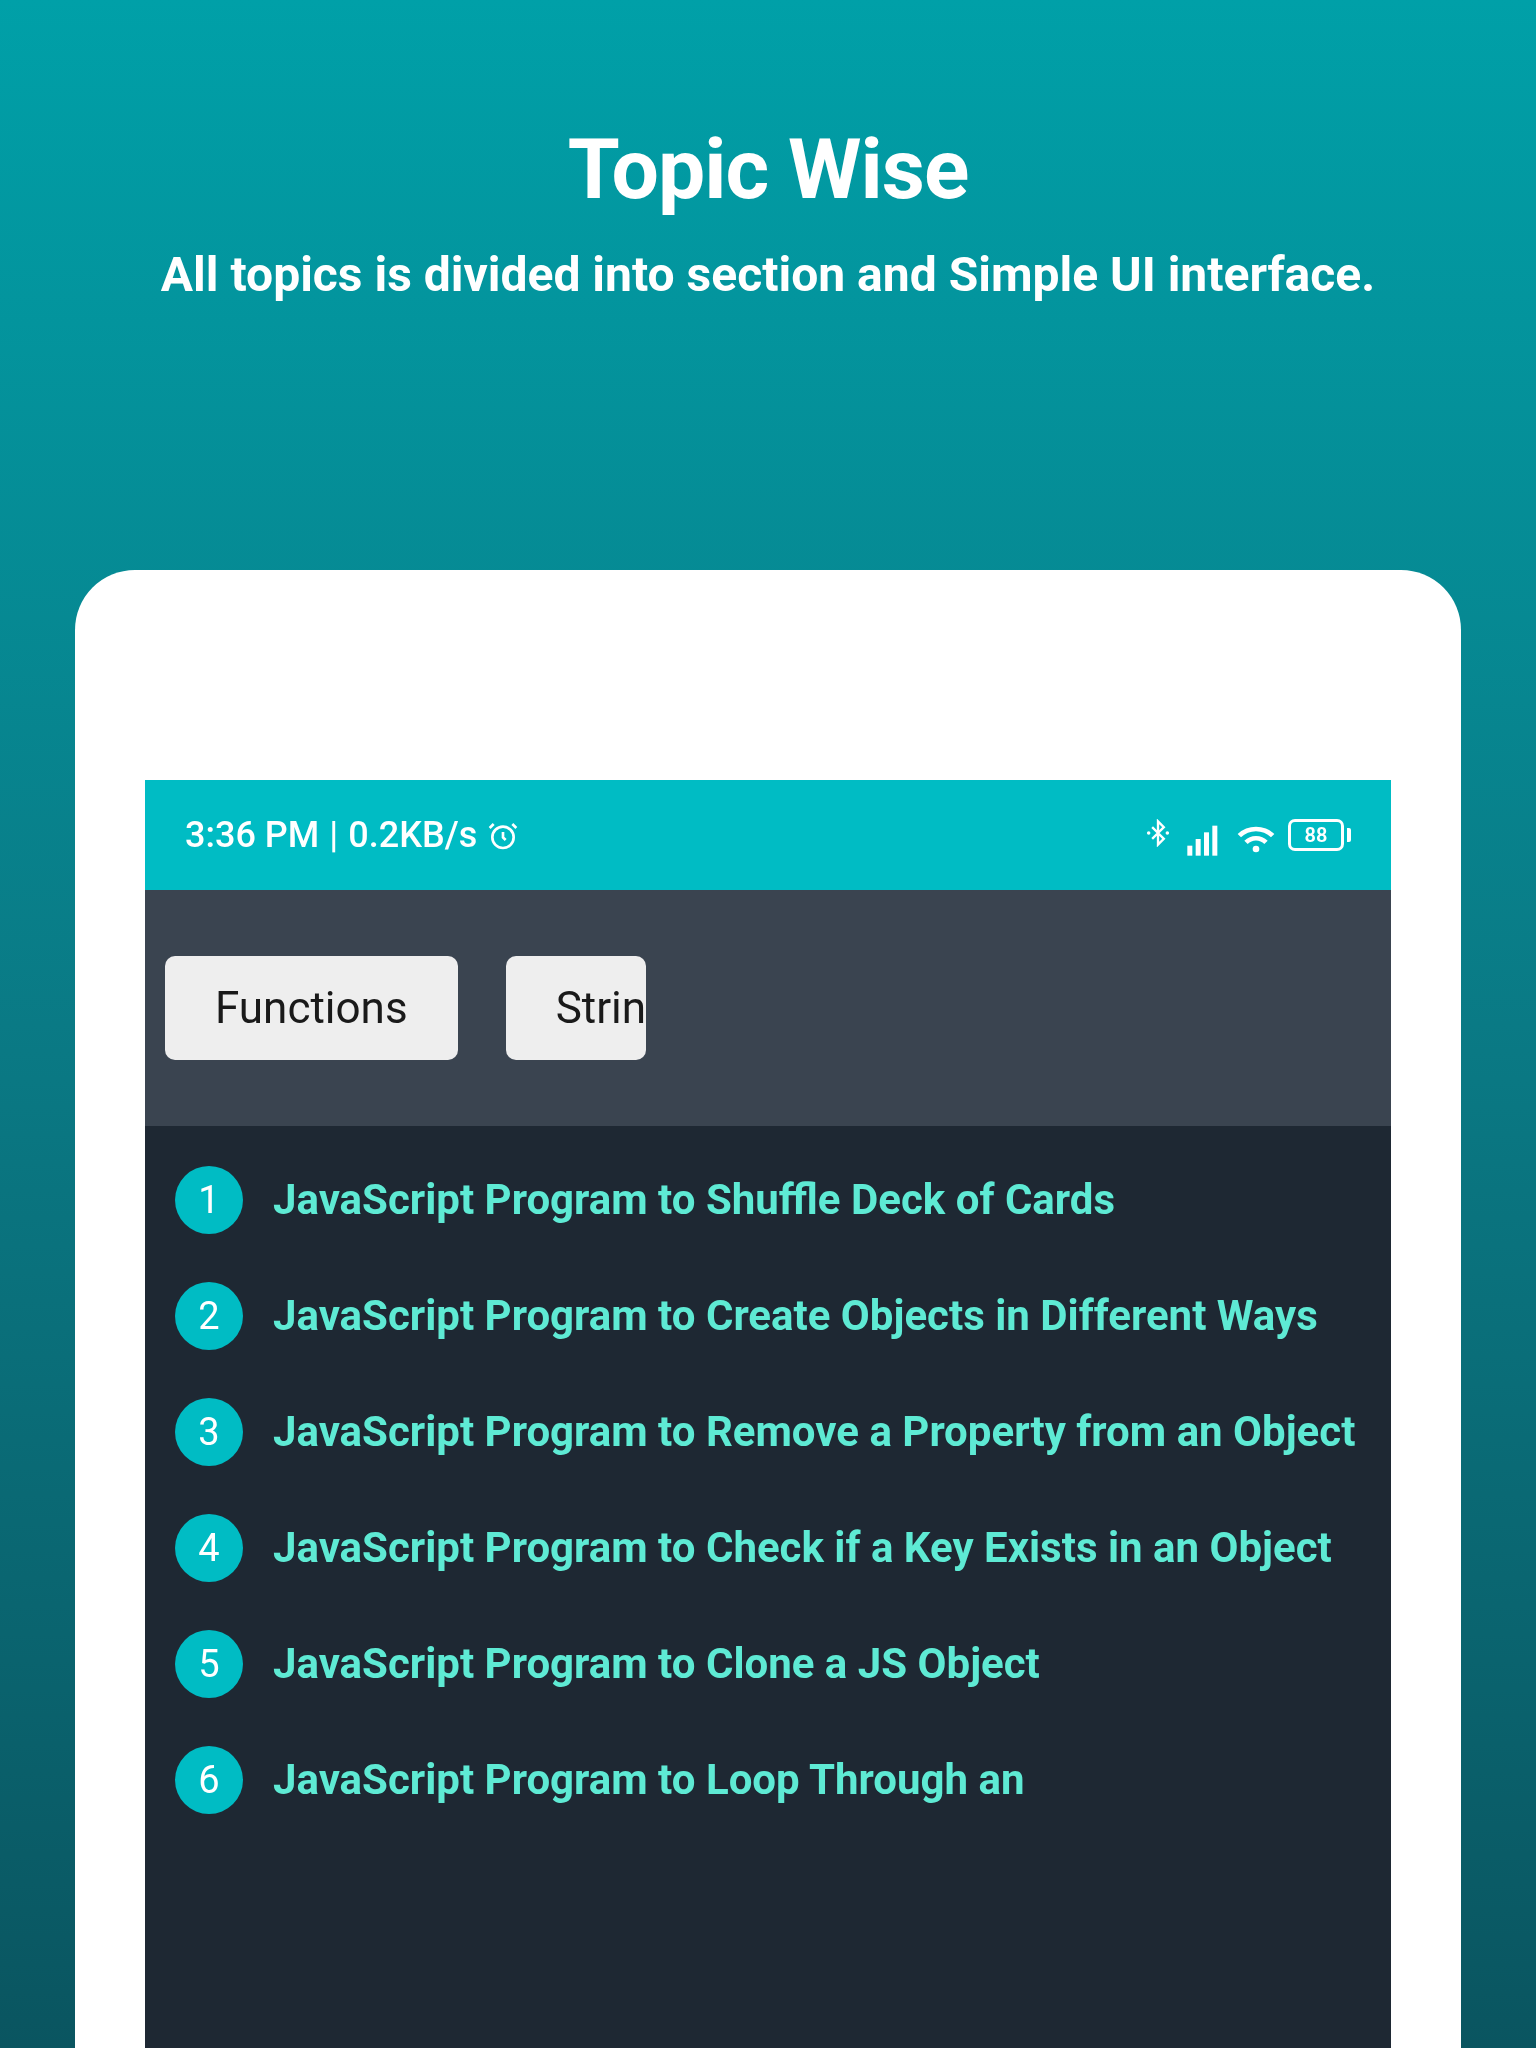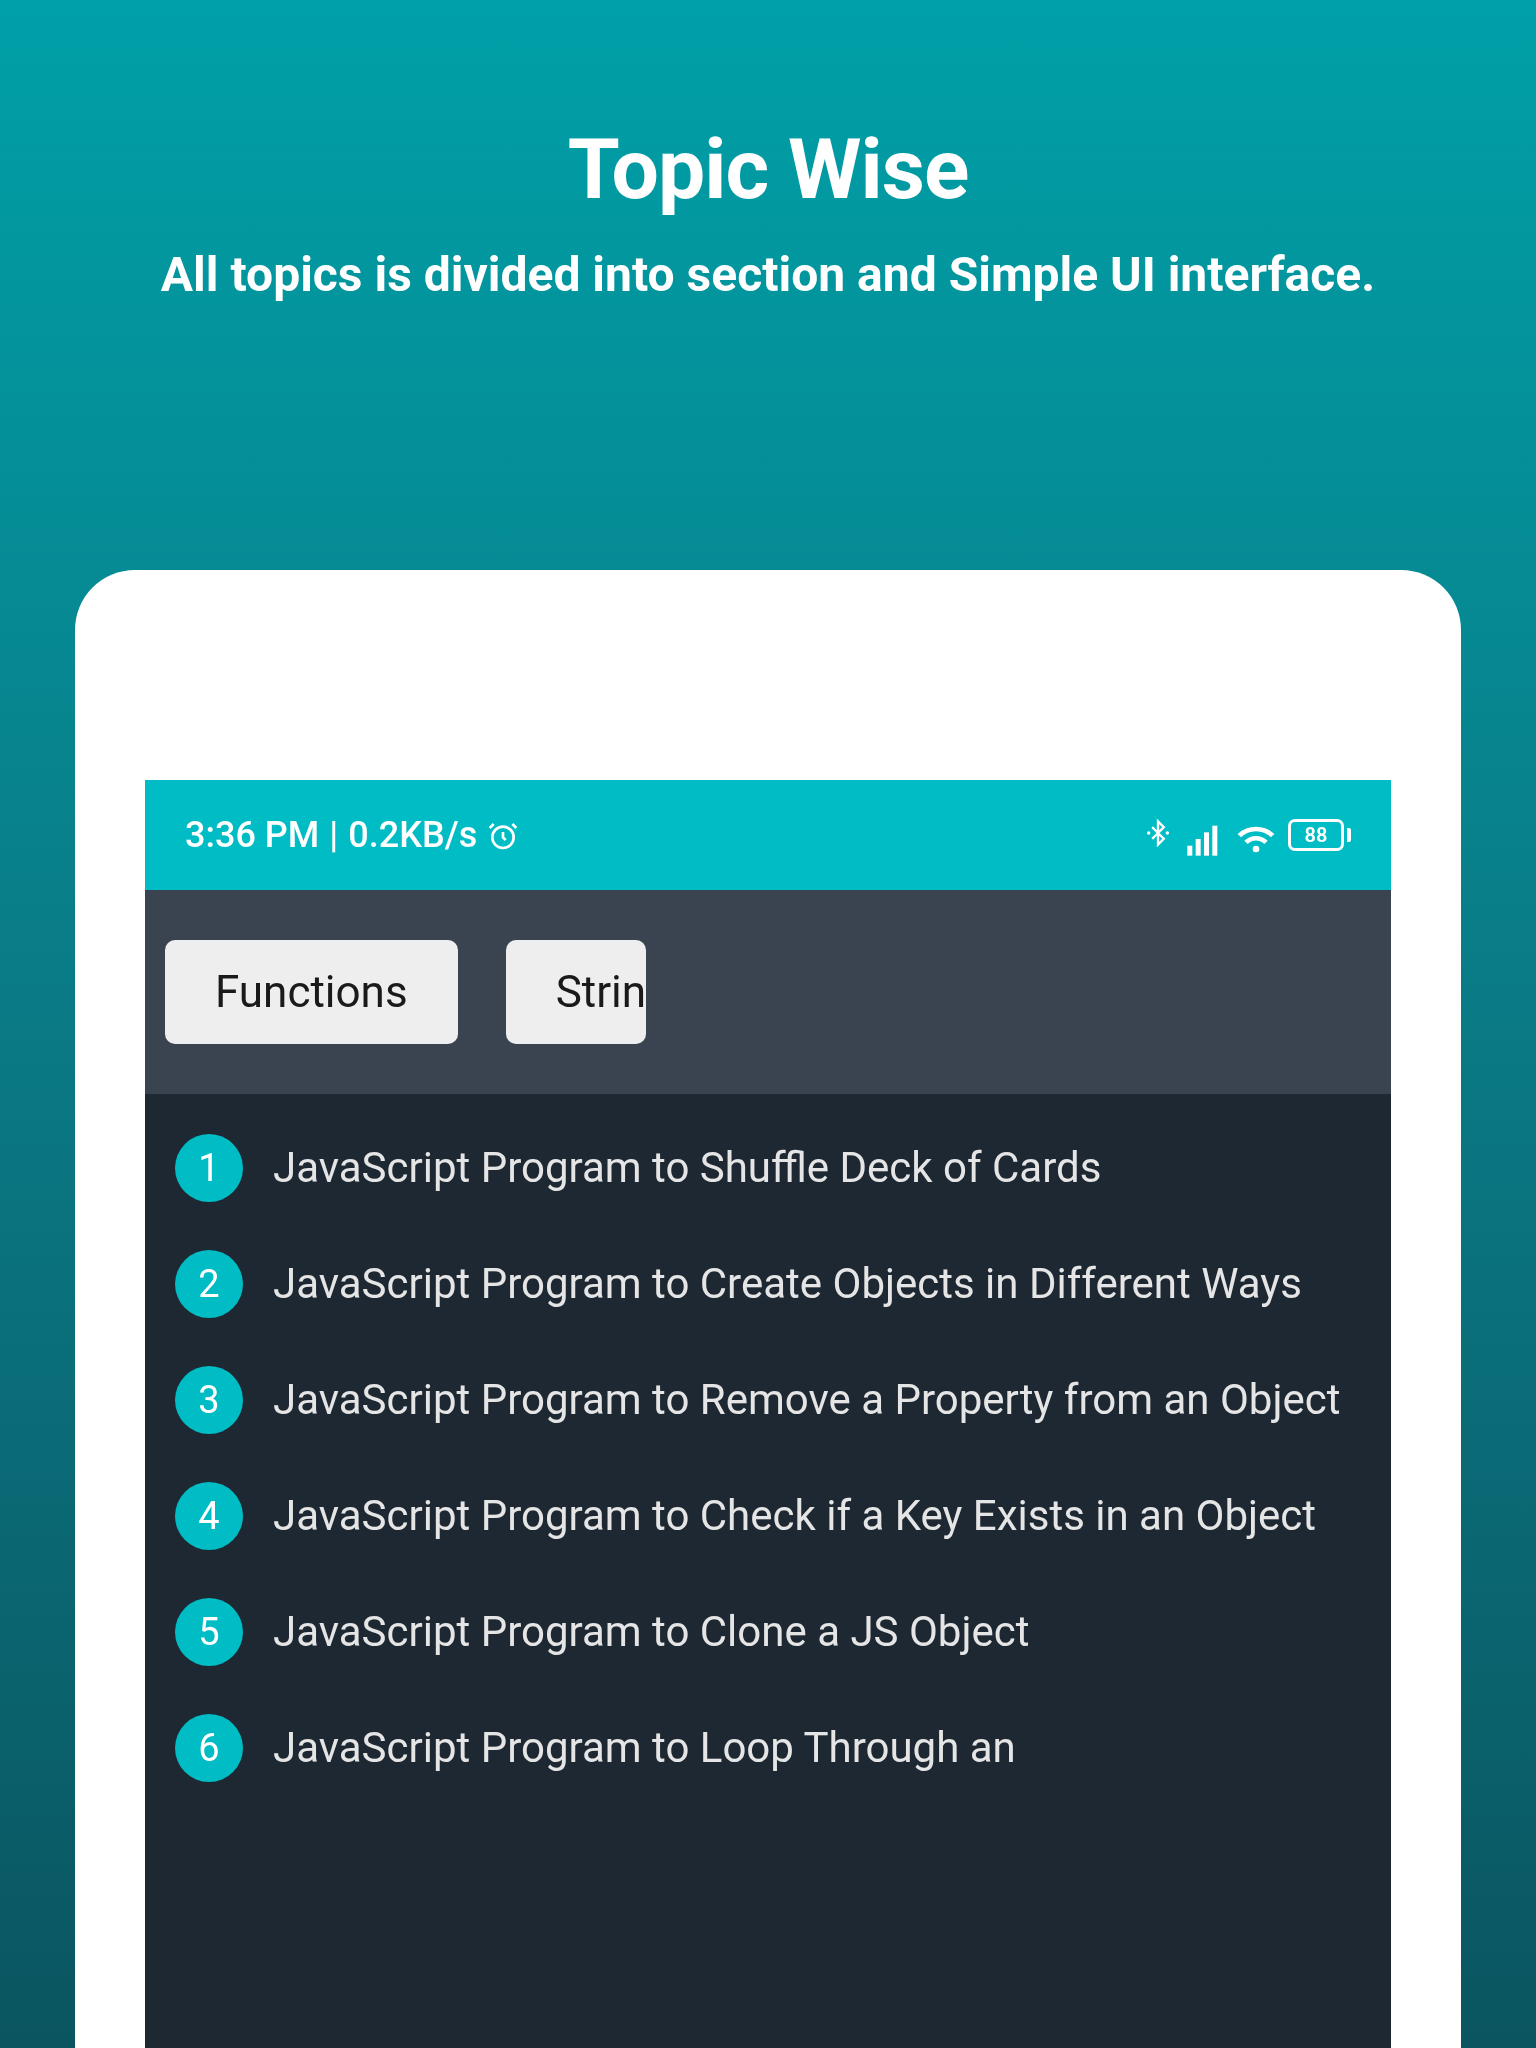--- a/index.html
+++ b/index.html
@@ -121,21 +121,21 @@
     }
     
     .battery-tip {
       width: 4px;
       height: 14px;
       background: #ffffff;
       border-radius: 0 2px 2px 0;
     }
     
     .tabs-bar {
-      height: 204px;
+      height: 236px;
       background: #3a4450;
       display: flex;
       align-items: center;
       padding: 0 20px;
       gap: 48px;
       overflow: hidden;
     }
     
     .tab {
       background: #eeeeee;
@@ -183,23 +183,23 @@
       display: flex;
       align-items: center;
       justify-content: center;
       color: #ffffff;
       font-size: 38px;
       font-weight: 400;
       flex-shrink: 0;
     }
     
     .item-text {
-      color: #e5e5e5;
+      color: #5eead4;
       font-size: 42px;
-      font-weight: 400;
+      font-weight: 700;
       line-height: 1.35;
       flex: 1;
     }
   </style>
 </head>
 <body>
 
 <div class="promo-header">
   <h1 class="promo-title">Topic Wise</h1>
   <p class="promo-subtitle">All topics is divided into section and Simple UI interface.</p>

